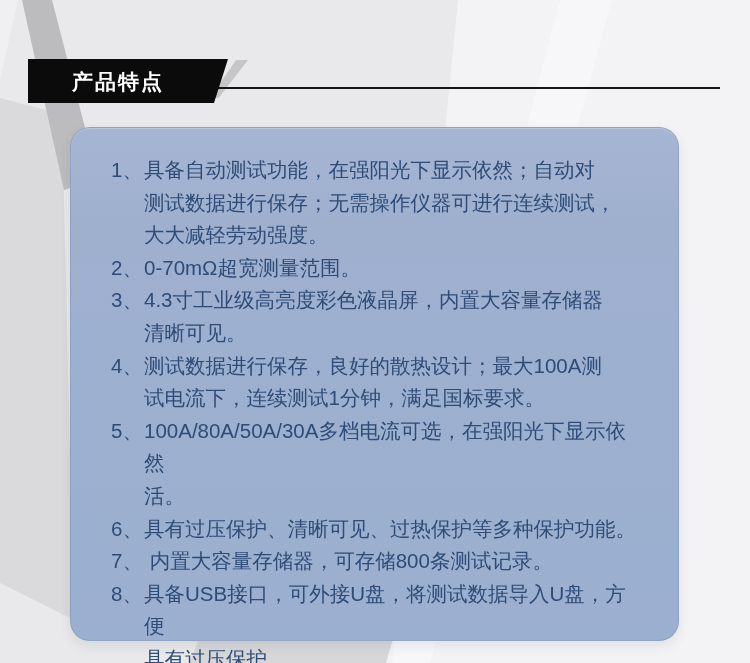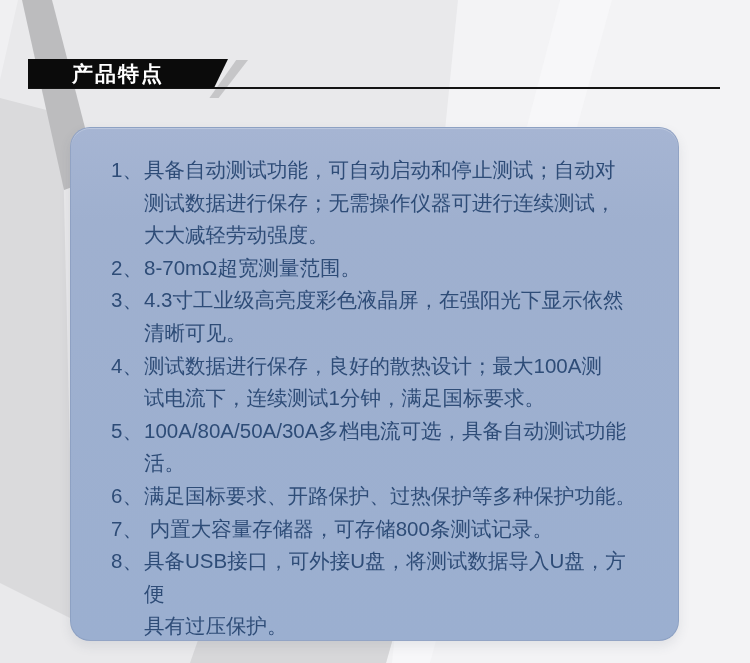--- a/index.html
+++ b/index.html
@@ -33,21 +33,21 @@
   .shape-bottom-trapezoid{
     left:0;top:600px;width:750px;height:63px;background:#d7d7d9;
     clip-path:polygon(212px 0,404px 0,386px 63px,190px 63px);
   }
   .shape-label-accent{
     left:206px;top:60px;width:42px;height:38px;background:#c6c6c8;
     clip-path:polygon(72% 0,100% 0,30% 100%,8% 100%);
   }
   
   .title-label{
-    position:absolute;left:28px;top:59px;width:200px;height:29px;
+    position:absolute;left:28px;top:59px;width:200px;height:44px;
     background:#0b0b0b;color:#ffffff;z-index:3;
     clip-path:polygon(0 0,100% 0,calc(100% - 14px) 100%,0 100%);
     display:flex;align-items:center;
     padding-left:44px;box-sizing:border-box;
     font-size:21px;font-weight:bold;letter-spacing:2px;line-height:1;
   }
   .title-underline{
     position:absolute;left:28px;top:87px;width:692px;height:2px;
     background:#141414;z-index:2;
   }
@@ -80,46 +80,46 @@
 
 <div class="title-label">
   <span>产品特点</span>
 </div>
 <div class="title-underline"></div>
 
 <div class="panel">
   <div class="feature-list" id="feature-list">
       <div class="feat-row">
         <span class="feat-num">1、</span>
-        <span class="feat-text">具备自动测试功能，可自动启动和停止测试；自动对
+        <span class="feat-text">具备自动测试功能，在强阳光下显示依然；自动对
 测试数据进行保存；无需操作仪器可进行连续测试，
 大大减轻劳动强度。</span>
       </div>
       <div class="feat-row">
         <span class="feat-num">2、</span>
-        <span class="feat-text">8-70mΩ超宽测量范围。</span>
+        <span class="feat-text">0-70mΩ超宽测量范围。</span>
       </div>
       <div class="feat-row">
         <span class="feat-num">3、</span>
-        <span class="feat-text">4.3寸工业级高亮度彩色液晶屏，在强阳光下显示依然
+        <span class="feat-text">4.3寸工业级高亮度彩色液晶屏，内置大容量存储器
 清晰可见。</span>
       </div>
       <div class="feat-row">
         <span class="feat-num">4、</span>
         <span class="feat-text">测试数据进行保存，良好的散热设计；最大100A测
 试电流下，连续测试1分钟，满足国标要求。</span>
       </div>
       <div class="feat-row">
         <span class="feat-num">5、</span>
-        <span class="feat-text">100A/80A/50A/30A多档电流可选，具备自动测试功能
+        <span class="feat-text">100A/80A/50A/30A多档电流可选，在强阳光下显示依然
 活。</span>
       </div>
       <div class="feat-row">
         <span class="feat-num">6、</span>
-        <span class="feat-text">满足国标要求、开路保护、过热保护等多种保护功能。</span>
+        <span class="feat-text">具有过压保护、清晰可见、过热保护等多种保护功能。</span>
       </div>
       <div class="feat-row">
         <span class="feat-num">7、</span>
         <span class="feat-text">&nbsp;内置大容量存储器，可存储800条测试记录。</span>
       </div>
       <div class="feat-row">
         <span class="feat-num">8、</span>
         <span class="feat-text">具备USB接口，可外接U盘，将测试数据导入U盘，方便
 具有过压保护。</span>
       </div>

